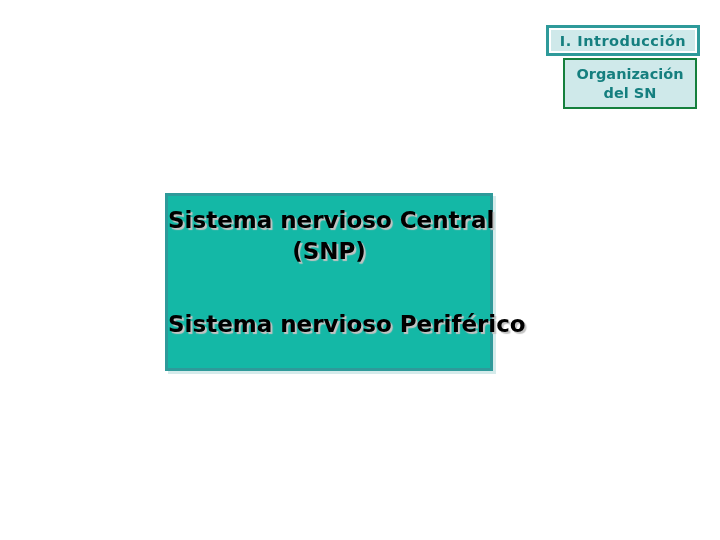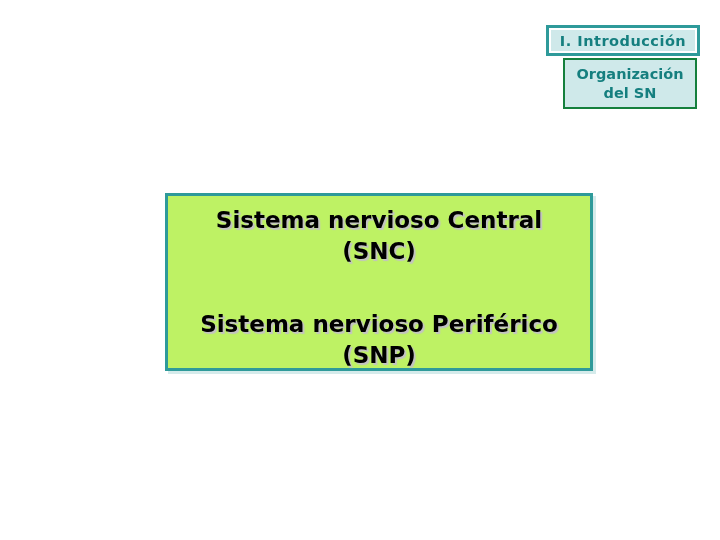--- a/index.html
+++ b/index.html
@@ -63,25 +63,25 @@
     color: #157f7f;
     text-align: center;
     white-space: nowrap;
   }
 
   
   #main-box {
     position: absolute;
     left: 165px;
     top: 193px;
-    width: 428px;
+    width: 328px;
     height: 178px;
     box-sizing: border-box;
     border: 3px solid #2e9a9a;
-    background: #bef264;
+    background: #14b8a6;
     box-shadow: 3px 3px 0 rgba(190, 224, 224, 0.65);
     text-align: center;
     color: #000000;
     font-size: 23px;
     font-weight: bold;
     text-shadow: 2px 2px 1px #c3c3c3;
     padding-top: 9px;
   }
   #main-box .line {
     line-height: 31px;
@@ -111,19 +111,18 @@
     <div class="fill">I. Introducción</div>
   </div>
 
   <div id="tab-organizacion">
     <span>Organización</span>
     <span>del SN</span>
   </div>
 
   <div id="main-box">
     <div class="line">Sistema nervioso Central</div>
-    <div class="line">(SNC)</div>
+    <div class="line">(SNP)</div>
     <div class="line group-gap">Sistema nervioso Periférico</div>
-    <div class="line">(SNP)</div>
   </div>
 
 
 </div>
 
 </body></html>

